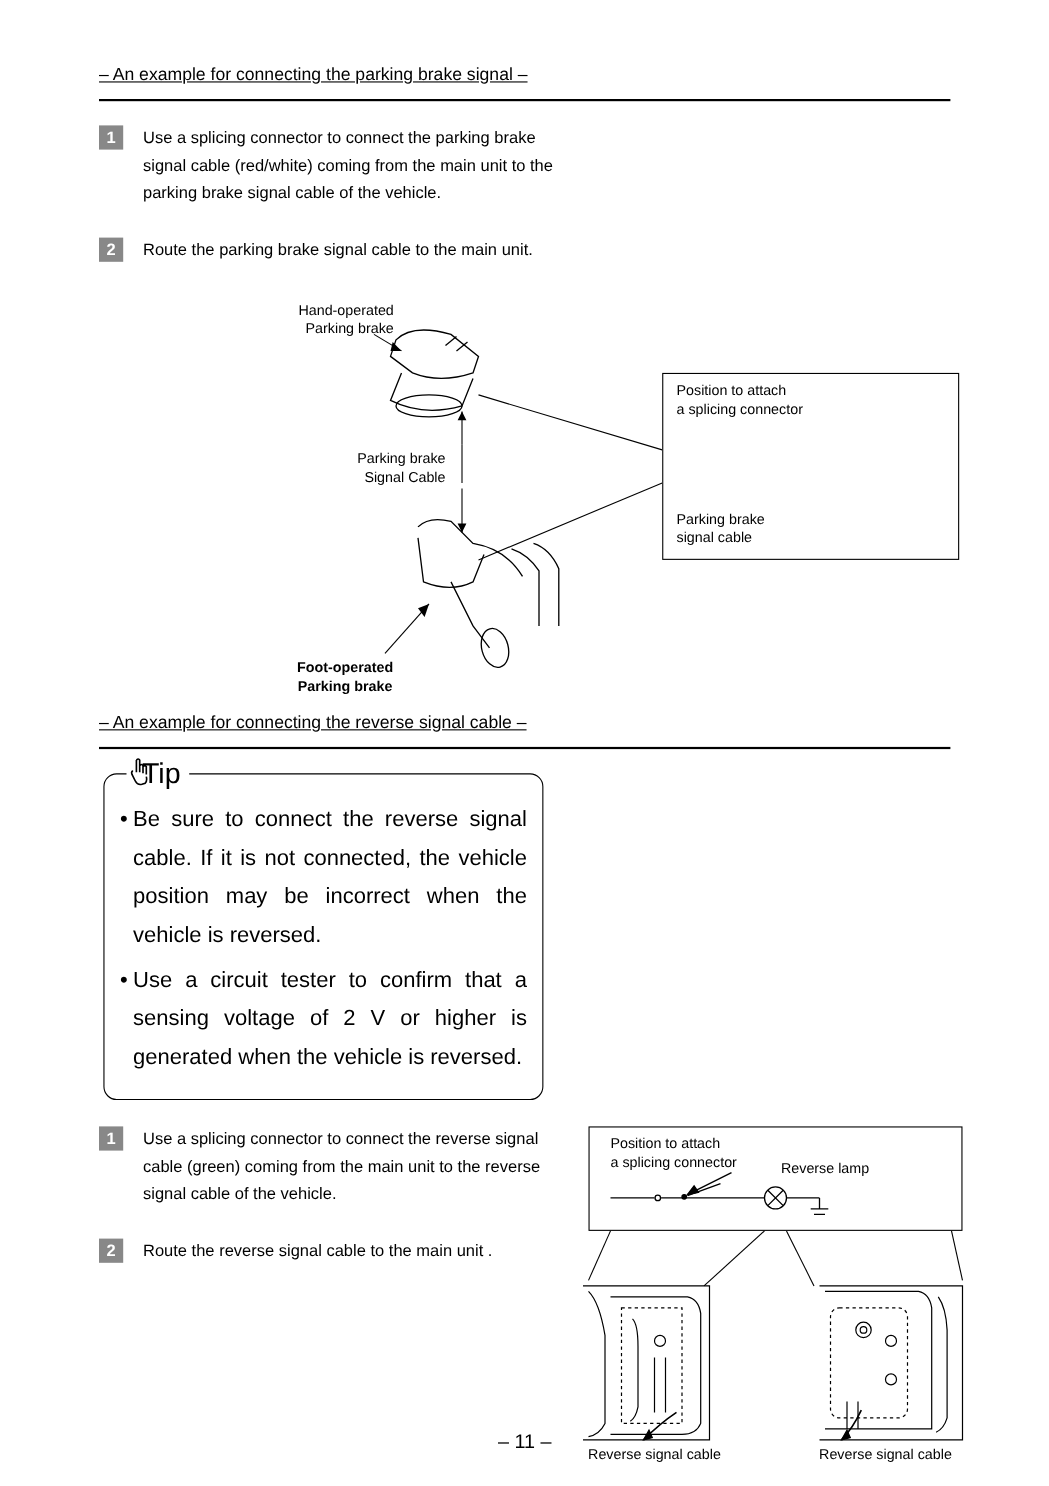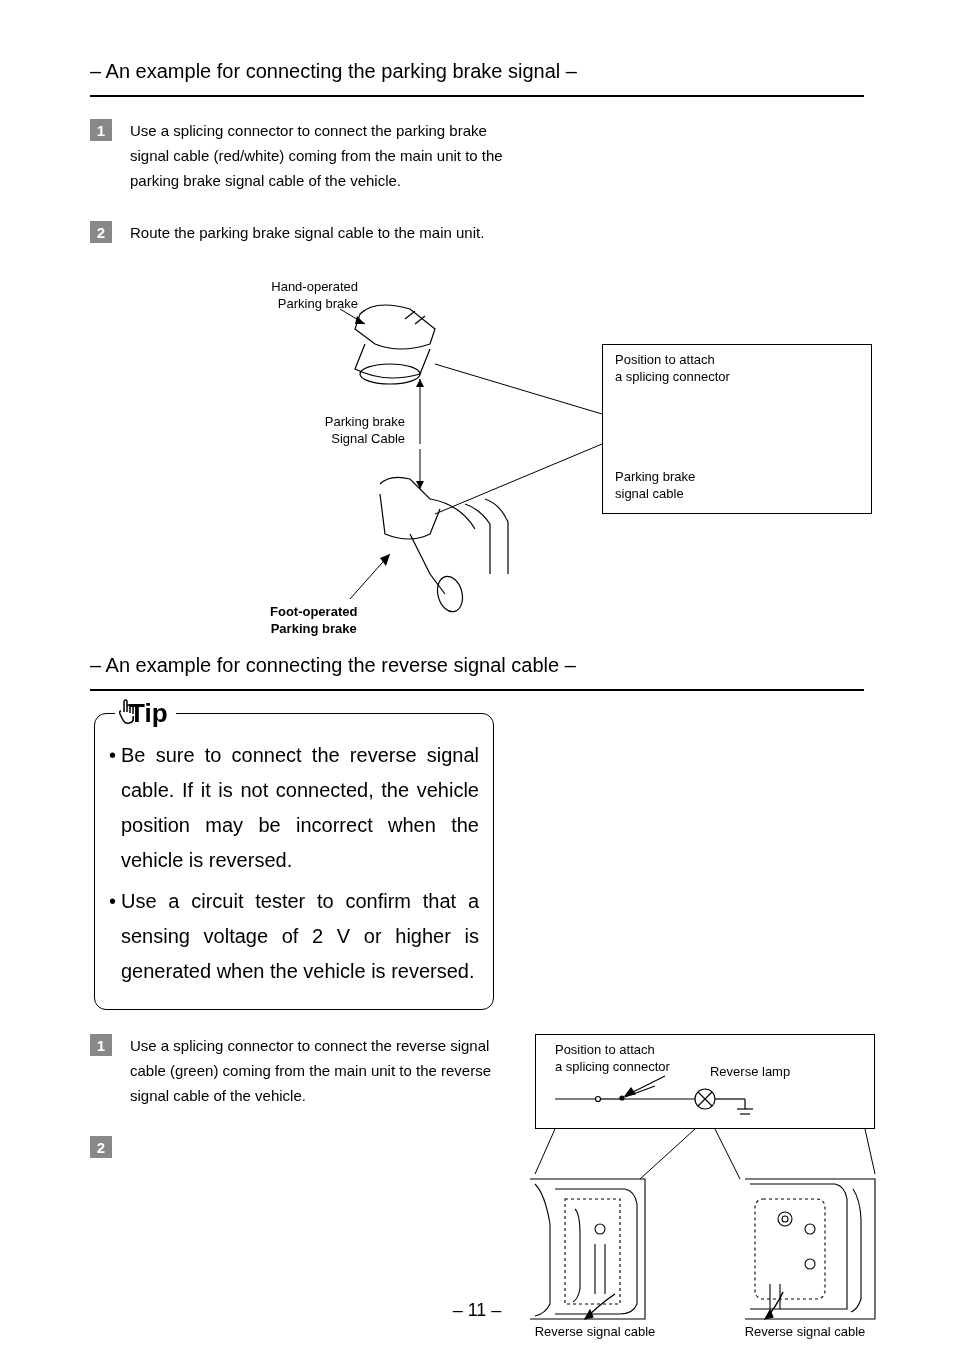--- a/index.html
+++ b/index.html
@@ -6,23 +6,24 @@
   body {
     width: 954px;
     height: 1351px;
     background: #fff;
     font-family: Arial, Helvetica, sans-serif;
     color: #000;
     padding: 60px 90px 40px 90px;
     position: relative;
   }
   .section-title {
-    font-size: 20px;
+    font-size: 16px;
     font-weight: 400;
     margin-bottom: 12px;
+    text-decoration: underline;
   }
   .rule {
     border: none;
     border-top: 2px solid #000;
     margin-bottom: 22px;
   }
   .step {
     display: flex;
     align-items: flex-start;
     margin-bottom: 28px;
@@ -75,21 +76,21 @@
     position: absolute;
     top: -16px;
     left: 20px;
     background: #fff;
     padding: 0 8px;
     display: flex;
     align-items: center;
   }
   .tip-word {
     font-size: 26px;
-    font-weight: bold;
+    font-weight: normal;
     margin-left: 6px;
   }
   .tip-list {
     list-style: none;
     font-size: 20px;
     line-height: 1.75;
   }
   .tip-list li {
     position: relative;
     padding-left: 12px;
@@ -229,20 +230,21 @@
 </div>
 
 <div class="section2-layout">
   <div class="left-col">
     <div class="step">
       <div class="step-num">1</div>
       <div class="step-text">Use a splicing connector to connect the reverse signal cable (green) coming from the main unit to the reverse signal cable of the vehicle.</div>
     </div>
     <div class="step">
       <div class="step-num">2</div>
+      <div class="step-text">Route the reverse signal cable to the main unit .</div>
     </div>
   </div>
 
   <div class="diagram2-area">
     <div class="schematic-box" style="left:10px; top:0; width:340px; height:95px;"></div>
     <div class="label" style="left:30px; top:8px; text-align:left; white-space:pre-line;">Position to attach
 a splicing connector</div>
     <div class="label" style="left:185px; top:30px; text-align:left;">Reverse lamp</div>
     <svg width="360" height="320" viewBox="0 0 360 320">
 

